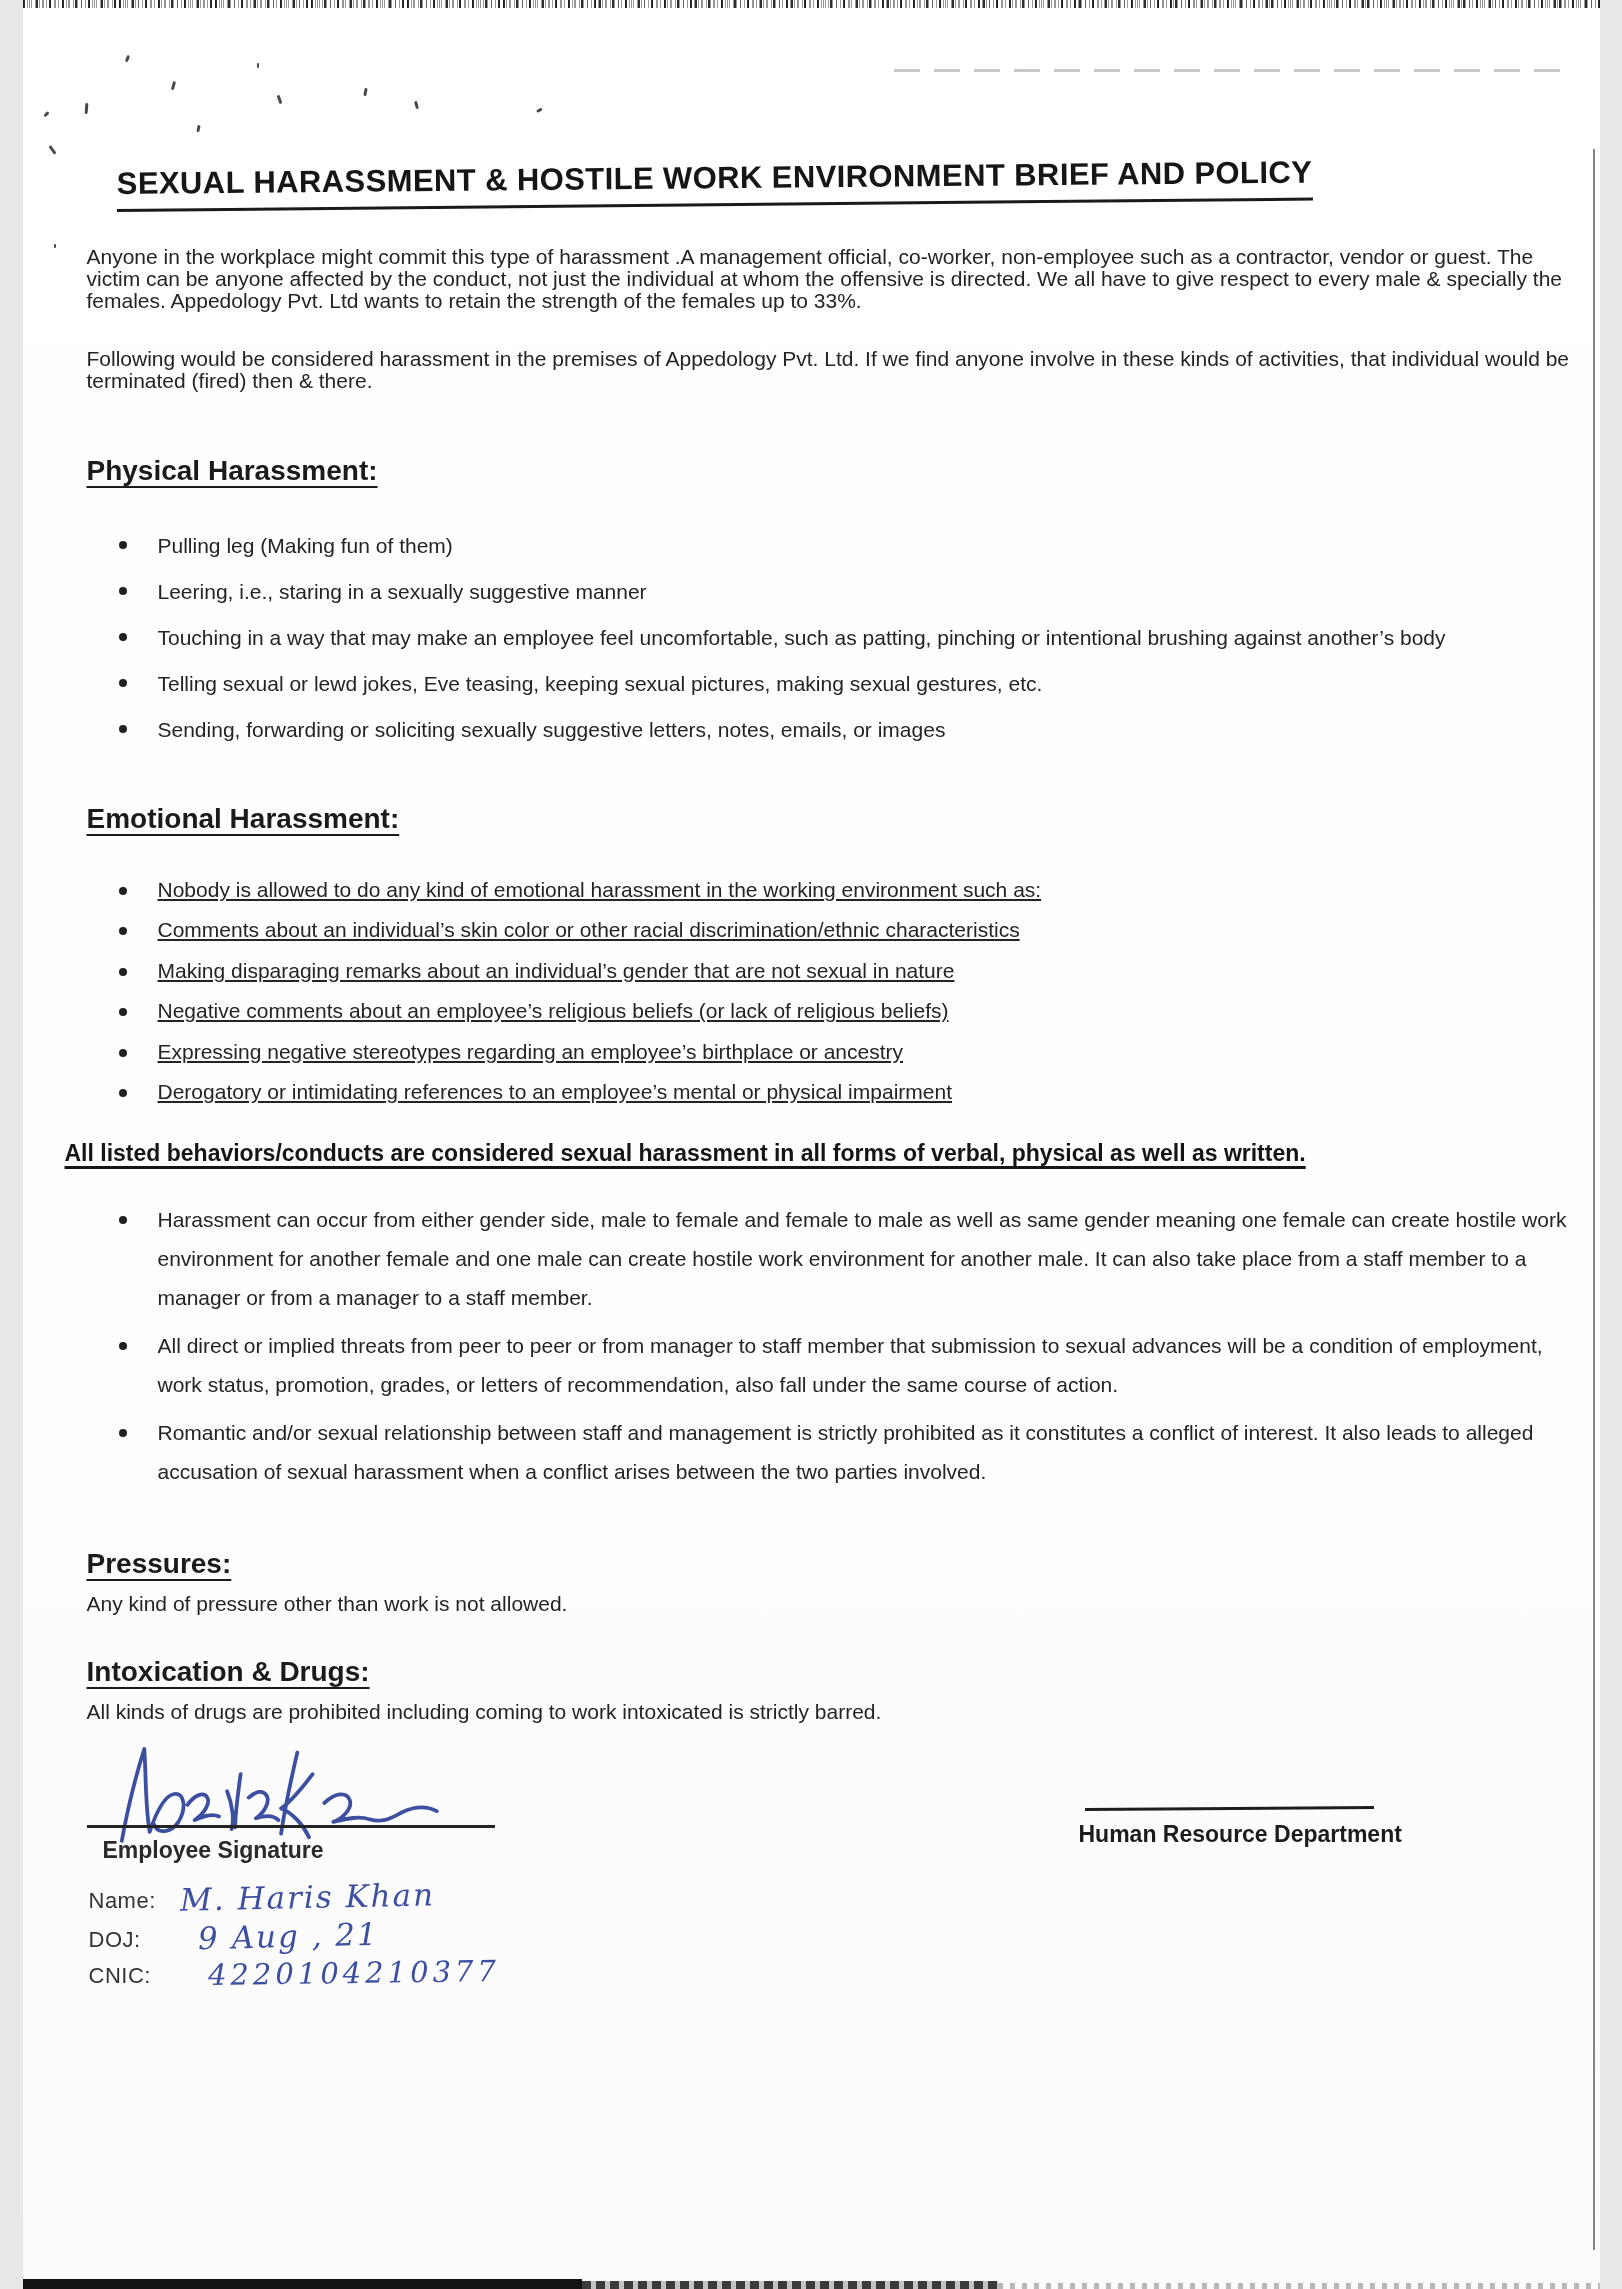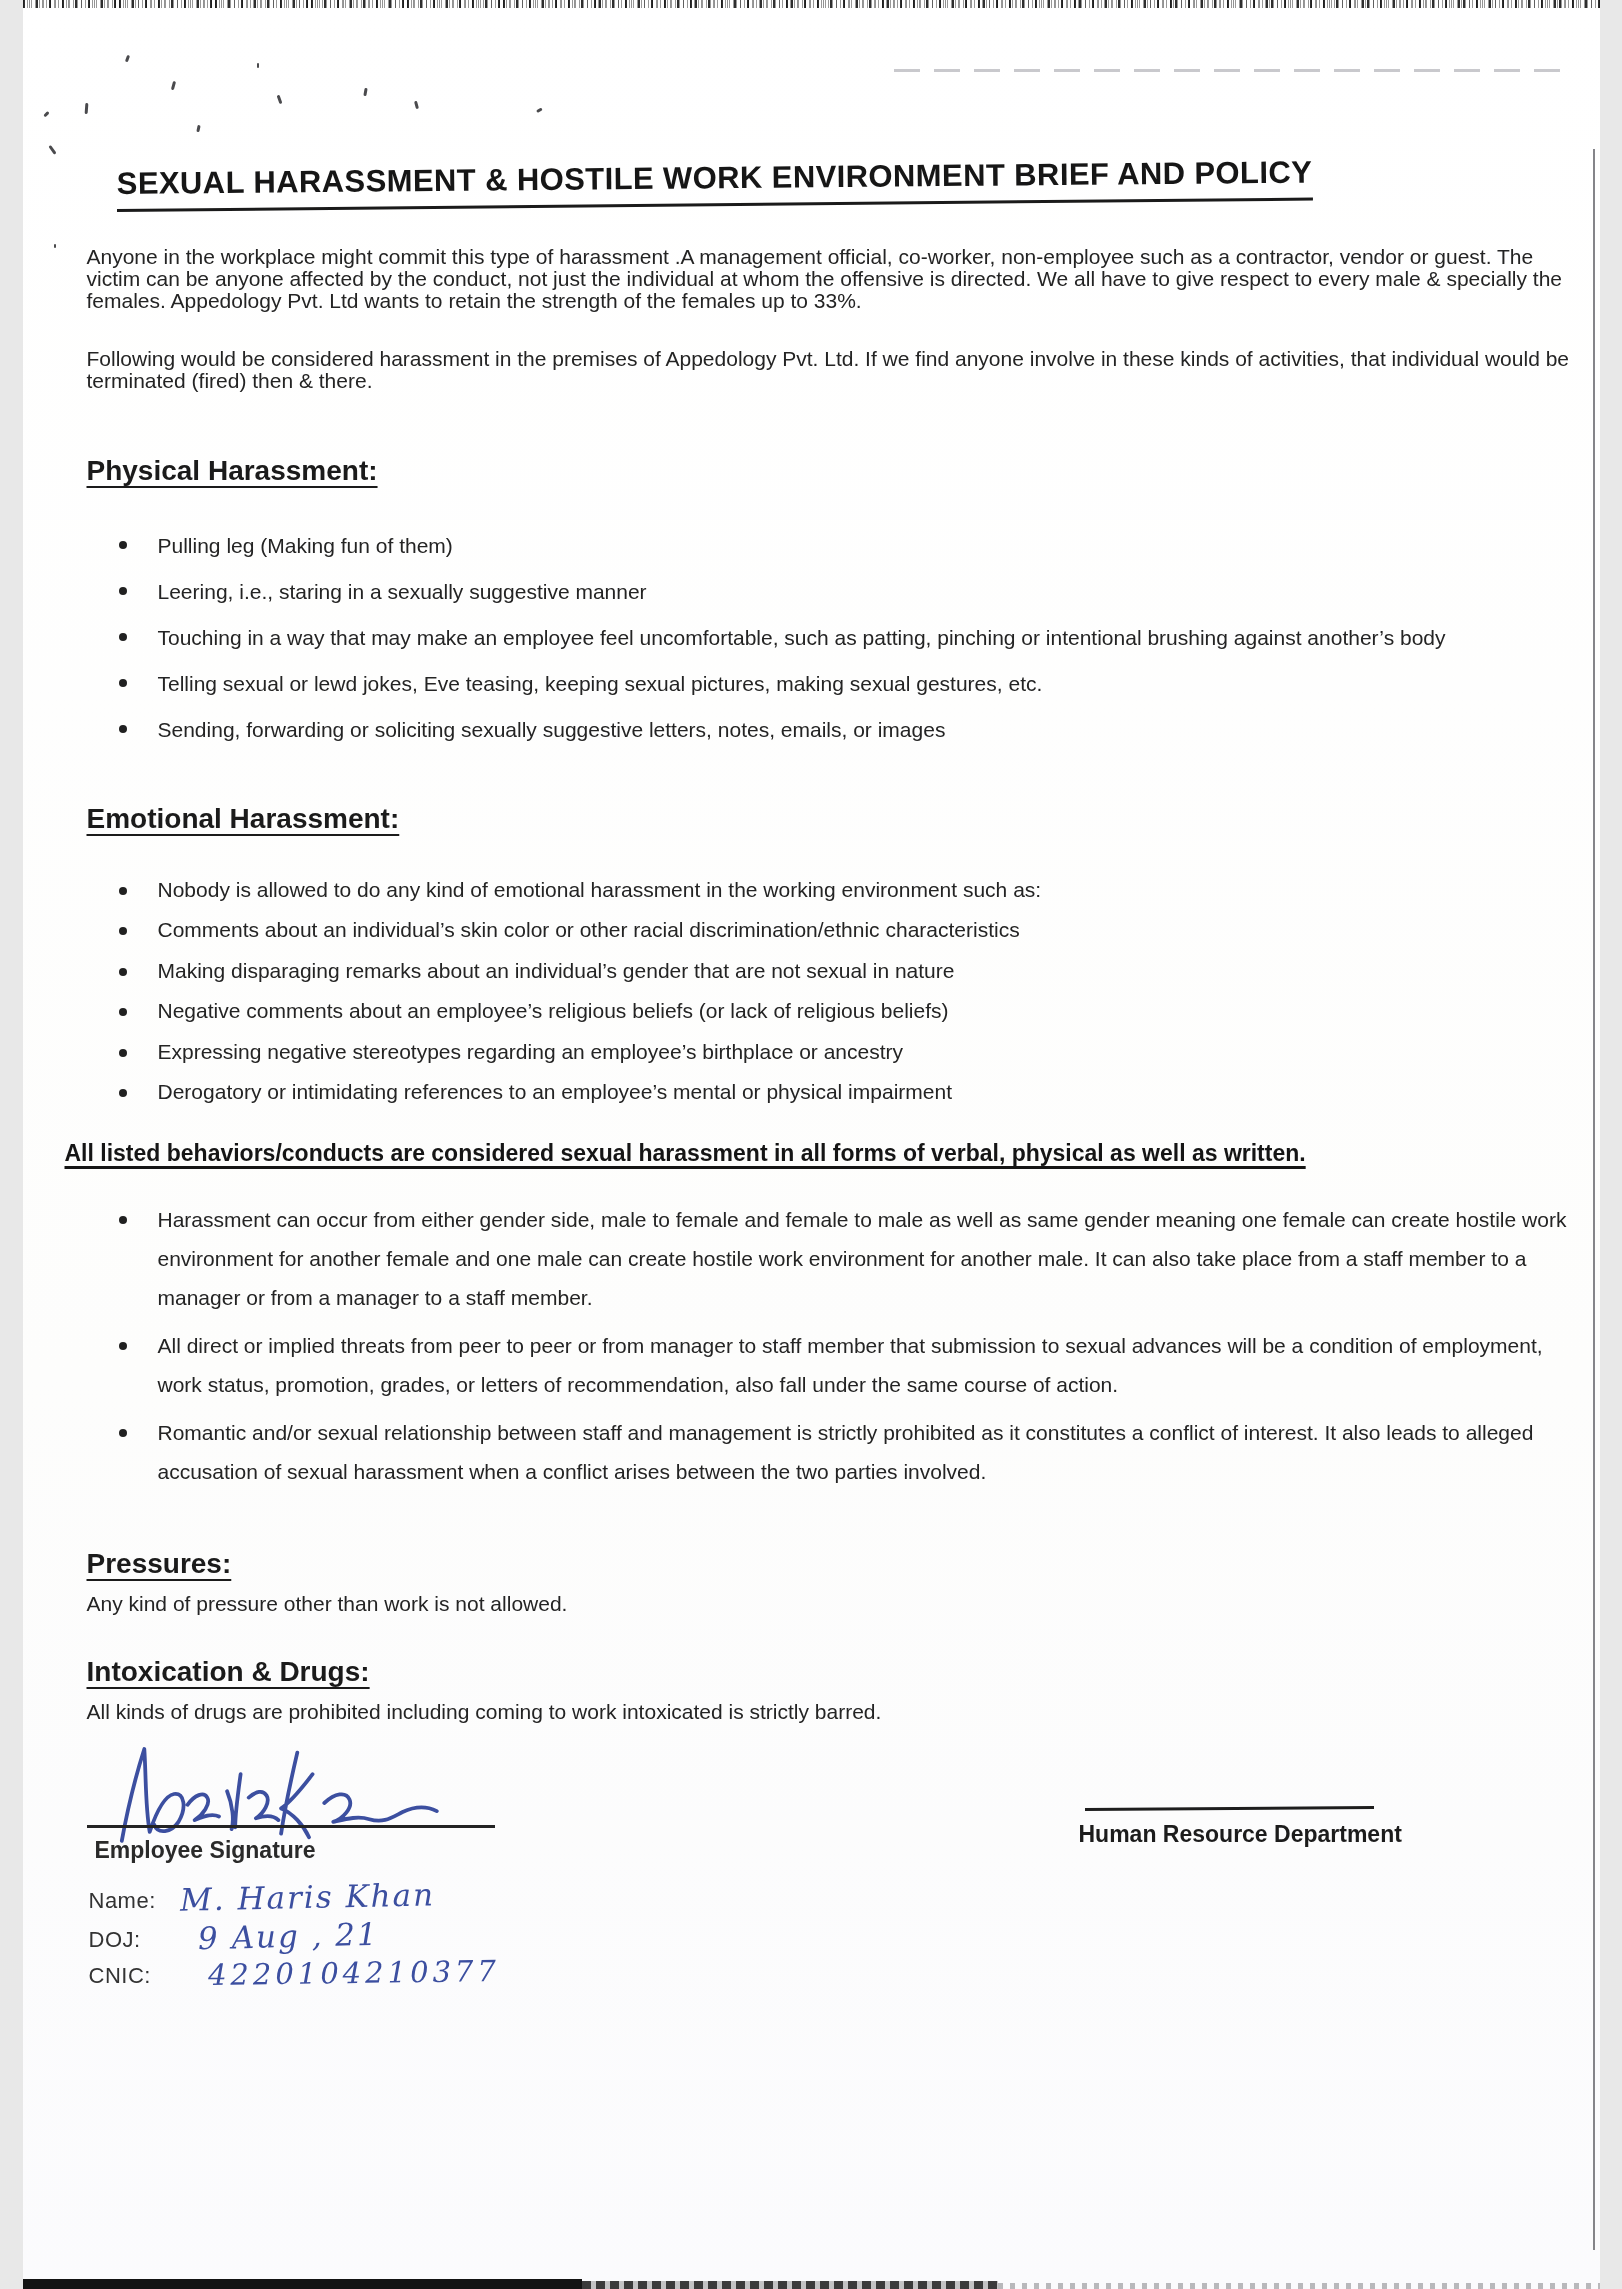--- a/index.html
+++ b/index.html
@@ -87,21 +87,21 @@
   }
   ul.bullets li::before {
     content:"";
     position:absolute; left:32px; top:14px;
     width:8px; height:8px; border-radius:50%;
     background:#202020;
   }
   ul.physical-list { margin-top: 40px; }
   ul.physical-list li { line-height: 37px; margin-bottom: 9px; }
   ul.emotional-list { margin-top: 38px; }
-  ul.emotional-list li { line-height: 34px; margin-bottom: 6.4px; }
+  ul.emotional-list li { line-height: 34px; margin-bottom: 6.4px; text-decoration: underline; }
 
   .statement {
     margin-top: 28px;
     margin-left: -22px;
     width: 1530px;
     font-size: 23px;
     font-weight: 700;
     line-height: 33px;
     color:#151515;
     text-decoration: underline;
@@ -117,21 +117,21 @@
 
   
   .footer { position:relative; margin-top: 14px; height: 396px; }
 
   .sig-ink-svg { position:absolute; left:6px; top:-4px; width:396px; height:117px; }
   .sig-line {
     position:absolute; left:0px; top:81px; width:408px;
     border-top:3px solid #242424;
   }
   .emp-sig-label {
-    position:absolute; left:8px; top:93px;
+    position:absolute; left:16px; top:93px;
     font-size:23px; font-weight:700; color:#2a2a2a;
   }
   .sig-row { position:absolute; left:2px; font-size:22px; color:#333; }
   .row-name { top:135px; }
   .row-doj  { top:174px; }
   .row-cnic { top:212px; }
   .sig-row .lbl { display:inline-block; width:91px; font-weight:500; letter-spacing:0.5px; }
 
   .ink {
     font-family: "DejaVu Serif", serif;

